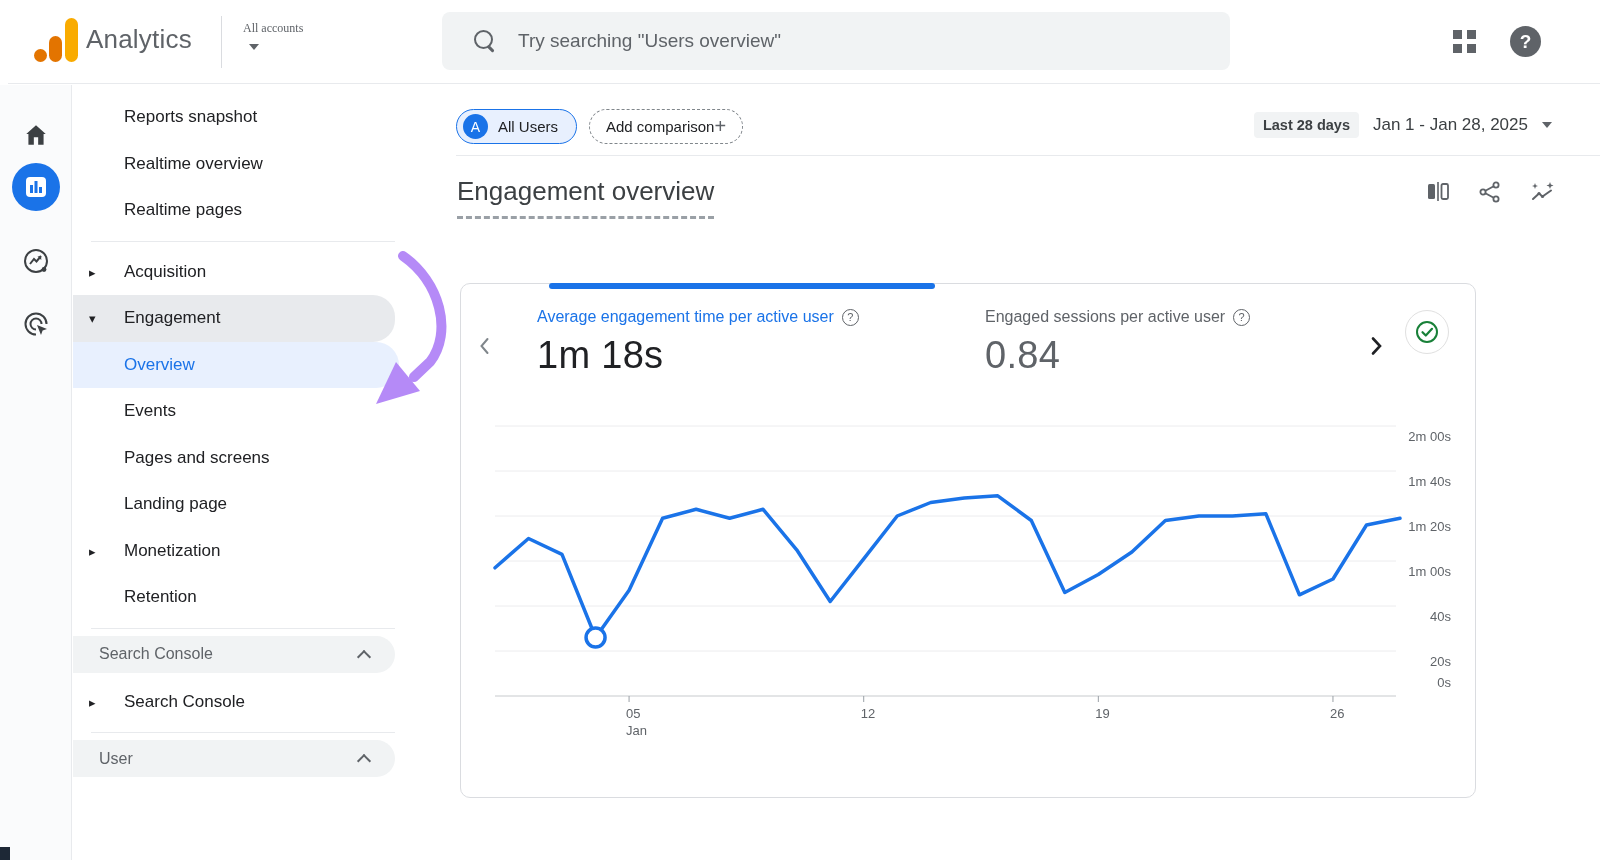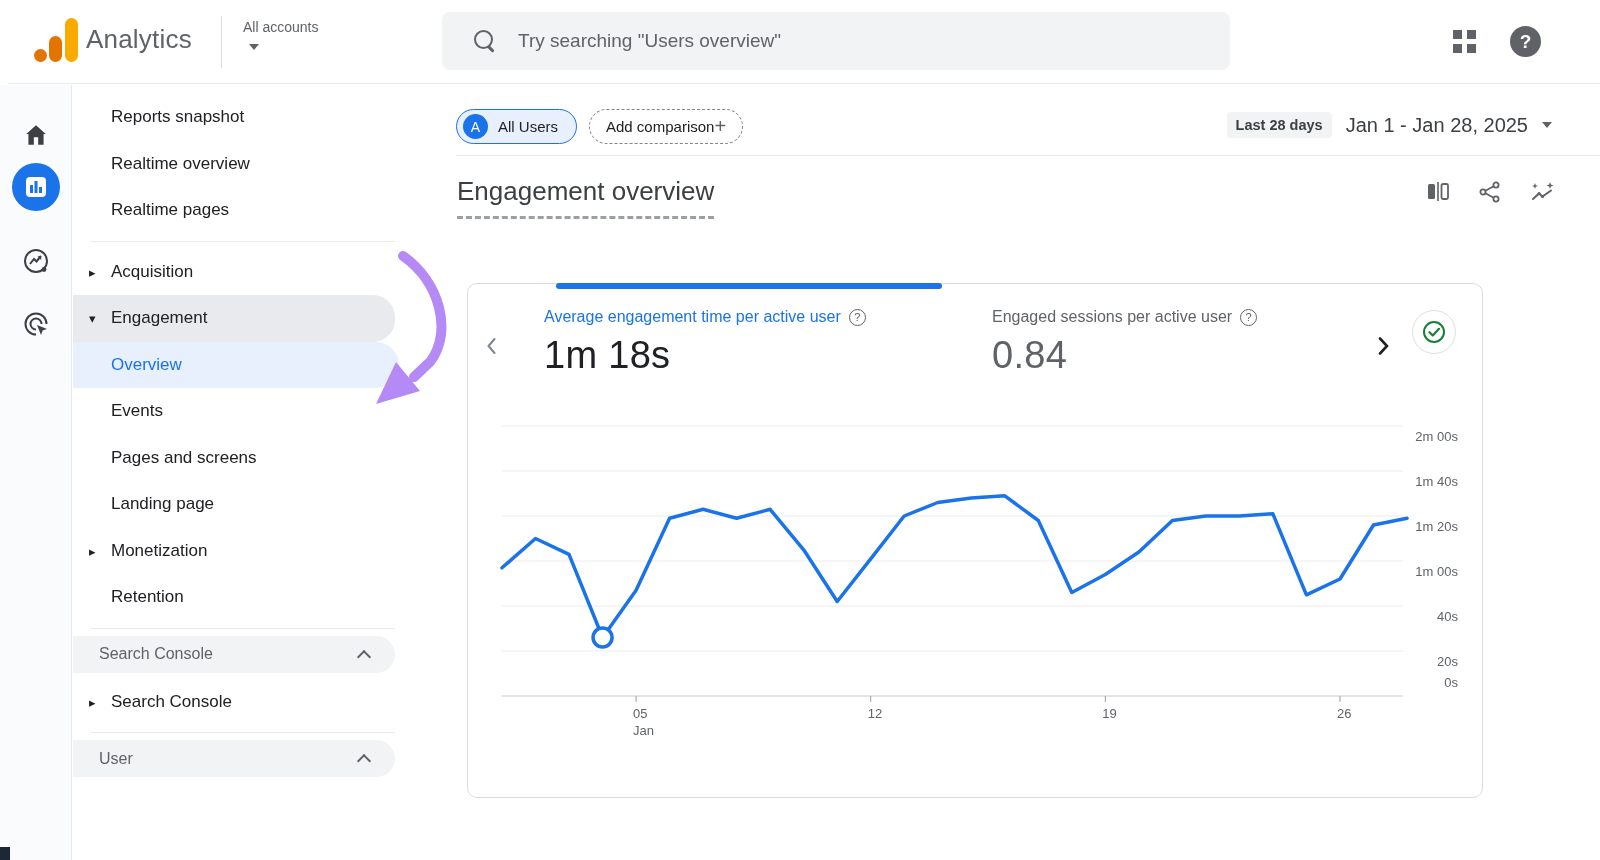--- a/index.html
+++ b/index.html
@@ -6,21 +6,21 @@
   html,body { width:1600px; height:860px; overflow:hidden; background:#fff;
     font-family:"Liberation Sans","DejaVu Sans",sans-serif; color:#202124; }
 
   
   .header { position:absolute; left:8px; top:0; width:1600px; height:84px; background:#fff;
     border-bottom:1px solid #e8eaed; display:flex; align-items:center; }
   .logo { position:absolute; left:25px; top:16px; width:46px; height:48px; }
   .brand { position:absolute; left:78px; top:24px; font-size:26px; color:#5f6368; letter-spacing:.2px; }
   .vdiv { position:absolute; left:213px; top:16px; width:1px; height:52px; background:#dadce0; }
   .account { position:absolute; left:235px; top:18px; cursor:pointer; }
-  .account-label { font-size:14px; color:#5f6368; }
+  .account-label { font-size:12px; color:#5f6368;font-family:Liberation Serif, serif; }
   .caret-down { width:0; height:0; border-left:5px solid transparent; border-right:5px solid transparent;
     border-top:6px solid #5f6368; display:inline-block; }
   .account .caret-down { position:absolute; left:6px; top:26px; }
   .searchbar { position:absolute; left:434px; top:12px; width:788px; height:58px; background:#f1f3f4;
     border-radius:8px; display:flex; align-items:center; padding-left:32px; }
   .search-glyph { width:22px; height:22px; position:relative; margin-right:22px; flex:0 0 auto; }
   .search-glyph::before { content:""; position:absolute; left:0; top:0; width:15px; height:15px;
     border:2.5px solid #5f6368; border-radius:50%; }
   .search-glyph::after { content:""; position:absolute; left:15px; top:15px; width:8px; height:2.5px;
     background:#5f6368; transform:rotate(45deg); transform-origin:0 0; border-radius:2px; }
@@ -36,21 +36,21 @@
 
   
   .rail { position:absolute; left:0; top:85px; width:72px; height:775px; background:#fafbfc;
     border-right:1px solid #e8eaed; }
   .rail-btn { position:absolute; left:12px; width:48px; height:48px; display:flex; align-items:center;
     justify-content:center; cursor:pointer; border-radius:50%; }
   .rail-btn.active { background:#1a73e8; }
 
   
   .sidebar { position:absolute; left:73px; top:84px; width:360px; height:776px; background:#fff; padding-top:10px; }
-  .nav-item { position:relative; height:46.5px; display:flex; align-items:center; padding-left:38px;
+  .nav-item { position:relative; height:46.5px; display:flex; align-items:center; padding-left:51px;
     font-size:17px; color:#202124; cursor:pointer; width:360px; }
   .nav-item .tri { position:absolute; left:16px; top:50%; transform:translateY(-50%); font-size:13px;
     color:#202124; width:20px; text-align:left; }
   .nav-item.child { }
   .nav-item.parent-open { background:#e8eaed; border-radius:0 22px 22px 0; width:322px; }
   .nav-item.selected { background:#e8f0fe; color:#1a73e8; border-radius:0 24px 24px 0; width:326px; }
   .nav-header { position:relative; height:37px; margin:6px 0; background:#f1f3f4; border-radius:0 20px 20px 0;
     width:322px; display:flex; align-items:center; padding-left:26px; font-size:16px; color:#5f6368; cursor:pointer; }
   .chev-up { position:absolute; right:26px; top:16px; width:10px; height:10px; border-left:2px solid #5f6368;
     border-top:2px solid #5f6368; transform:rotate(45deg); }
@@ -65,29 +65,29 @@
   .chip-all-users { display:flex; align-items:center; gap:10px; height:35px; padding:0 18px 0 6px;
     background:#e8f0fe; border:1px solid #1a73e8; border-radius:18px; cursor:pointer; }
   .avatar-a { width:25px; height:25px; border-radius:50%; background:#1a73e8; color:#fff; font-size:14px;
     display:flex; align-items:center; justify-content:center; }
   .chip-label { font-size:15px; color:#202124; }
   .chip-add { display:flex; align-items:center; height:35px; padding:0 16px;
     border:1px dashed #80868b; border-radius:18px; cursor:pointer; }
   .plus-glyph { font-size:20px; color:#5f6368; font-weight:400; }
   .daterange { position:absolute; right:48px; top:28px; display:flex; align-items:center; gap:14px; cursor:pointer; }
   .preset-badge { background:#f1f3f4; border-radius:4px; padding:5px 9px; font-size:14.5px; font-weight:bold; color:#3c4043; }
-  .daterange-text { font-size:20px; color:#3c4043; }
+  .daterange-text { font-size:17px; color:#3c4043; }
   .content-divider { position:absolute; left:0; top:71px; width:1144px; height:1px; background:#e8eaed; }
   .page-title { position:absolute; left:1px; top:92px; font-size:26px; color:#3c4043;
     padding-bottom:9px; border-bottom:3px dashed #9aa0a6; }
   .title-icons { position:absolute; right:46px; top:96px; display:flex; gap:28px; }
   .title-icons .ticon { width:24px; height:24px; cursor:pointer; }
 
   
-  .card { position:absolute; left:11px; top:199px; width:1016px; height:515px; background:#fff;
+  .card { position:absolute; left:4px; top:199px; width:1016px; height:515px; background:#fff;
     border:1px solid #dadce0; border-radius:10px; }
   .tab-indicator { position:absolute; left:88px; top:-1px; width:386px; height:6px; background:#1a73e8;
     border-radius:3px; }
   .chev-nav { position:absolute; width:24px; height:24px; cursor:pointer; }
   .chev-prev { left:12px; top:50px; }
   .chev-next { left:903px; top:50px; }
   .metric { position:absolute; top:24px; }
   .metric-1 { left:76px; }
   .metric-2 { left:524px; }
   .metric-label-row { display:flex; align-items:center; gap:8px; }

